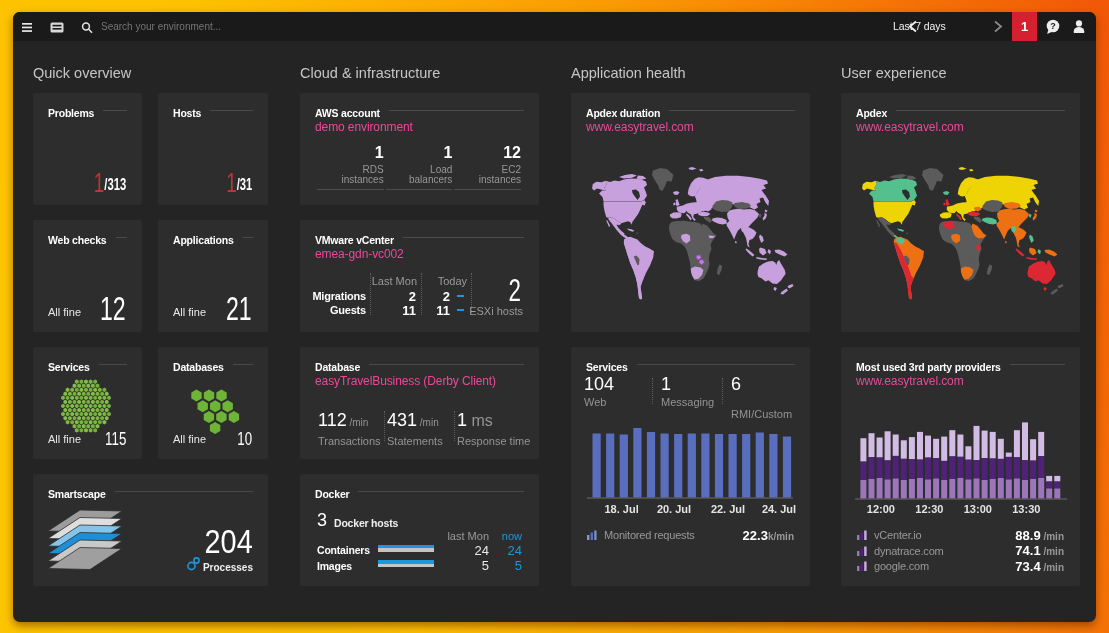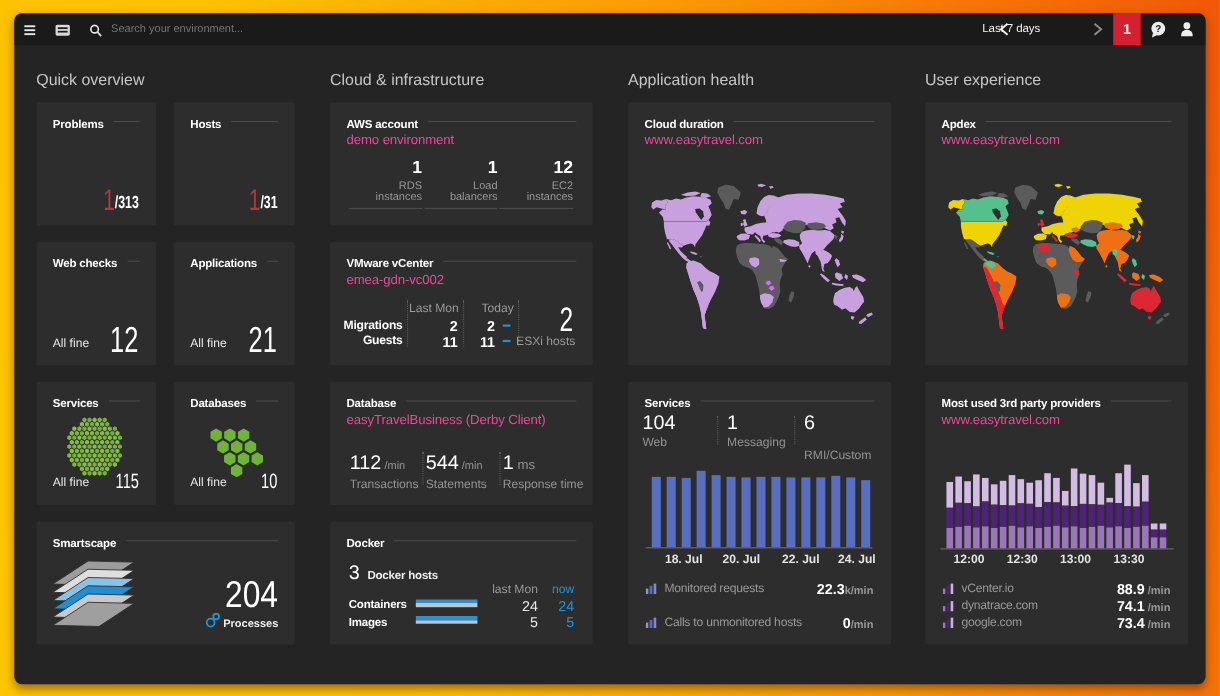--- a/index.html
+++ b/index.html
@@ -291,22 +291,22 @@
     <div style="position:absolute;left:180px;top:53px;width:41px;text-align:right;font-size:31px;color:#fff;transform:scaleX(.72);transform-origin:100% 50%">2</div>
     <div style="position:absolute;left:153px;top:85px;width:70px;text-align:right;font-size:11px;color:#9a9a9a">ESXi hosts</div>
   </div>
 <div class="tile" style="left:300px;top:347px;width:239px;height:112px">
     <div class="thead">
       <b>Database</b>
       <div class="rule"></div>
     </div>
     <div class="sub">easyTravelBusiness (Derby Client)</div>
     <div style="position:absolute;left:18px;top:63px"><span style="font-size:18px;color:#fff">112</span><span style="font-size:10px;color:#949494"> /min</span><div style="font-size:11px;color:#949494;margin-top:4px">Transactions</div></div>
-    <div style="position:absolute;left:87px;top:63px"><span style="font-size:18px;color:#fff">544</span><span style="font-size:10px;color:#949494"> /min</span><div style="font-size:11px;color:#949494;margin-top:4px">Statements</div></div>
-    <div style="position:absolute;left:157px;top:63px"><span style="font-size:18px;color:#fff">1</span><span style="font-size:12px;color:#949494"> ms</span><div style="font-size:11px;color:#949494;margin-top:4px">Response time</div></div>
+    <div style="position:absolute;left:87px;top:63px"><span style="font-size:18px;color:#fff">431</span><span style="font-size:10px;color:#949494"> /min</span><div style="font-size:11px;color:#949494;margin-top:4px">Statements</div></div>
+    <div style="position:absolute;left:157px;top:63px"><span style="font-size:18px;color:#fff">1</span><span style="font-size:16px;color:#949494"> ms</span><div style="font-size:11px;color:#949494;margin-top:4px">Response time</div></div>
     <div class="dot-sep" style="left:84px;top:64px;height:30px"></div>
     <div class="dot-sep" style="left:154px;top:64px;height:30px"></div>
   </div>
 <div class="tile" style="left:300px;top:474px;width:239px;height:112px">
     <div class="thead">
       <b>Docker</b>
       <div class="rule"></div>
     </div>
     <div style="position:absolute;left:17px;top:36px;font-size:18px;color:#fff">3</div>
     <div style="position:absolute;left:34px;top:43px;font-size:10.5px;font-weight:bold;color:#f0f0f0;letter-spacing:-.2px">Docker hosts</div>
@@ -322,21 +322,21 @@
       <div style="height:3.5px;background:#1e96dc"></div>
       <div style="height:3.5px;background:#c4c4c4"></div>
     </div>
     <div style="position:absolute;left:139px;top:68.5px;width:50px;text-align:right;font-size:13px;color:#e8e8e8">24</div>
     <div style="position:absolute;left:192px;top:68.5px;width:30px;text-align:right;font-size:13px;color:#1e96dc">24</div>
     <div style="position:absolute;left:139px;top:84px;width:50px;text-align:right;font-size:13px;color:#e8e8e8">5</div>
     <div style="position:absolute;left:192px;top:84px;width:30px;text-align:right;font-size:13px;color:#1e96dc">5</div>
   </div>
 <div class="tile" style="left:571px;top:93px;width:239px;height:239px">
     <div class="thead">
-      <b>Cloud duration</b>
+      <b>Apdex duration</b>
       <div class="rule"></div>
     </div>
     <div class="sub">www.easytravel.com</div>
   </div>
 <svg style="position:absolute;left:580px;top:160px" width="240" height="165" viewBox="0 0 240 165">
     <polygon points="73,10.5 80,8 87,9 93.5,15 91.5,21.5 87,21 85,26 82.5,31 79.5,29.5 78,25 75,20.5 72,15" fill="#5b5b5b"></polygon>
     <polygon points="93,32 97,31 99.5,32.6 97.5,34.9 94,34.6" fill="#c7a0dd"></polygon>
     <polygon points="12.1,28.4 12.8,24 16.5,21.8 21.5,22.3 25.5,20.8 27,24 24.5,27.5 25.5,30.5 21,29.5 17,28.5 14,30.5" fill="#c7a0dd"></polygon>
     <polygon points="25.5,20.8 30,22 34.5,20.5 39,21.3 44,19.5 50,18.5 56,18.8 61.5,19.5 66,21.5 67,25 64,27.5 65.5,31 67,35.5 64.5,39.5 61.5,41.3 23.5,41.3 22.5,37 19,33.5 22,30.5 25.5,30.5 24.5,27.5 27,24" fill="#c7a0dd"></polygon>
     <polygon points="39,17 45,15 52,14 57,15.5 52,17.8 44,18.5" fill="#c7a0dd"></polygon>
@@ -441,29 +441,20 @@
     <div class="xlab" style="left:157px;top:156px">22. Jul</div>
     <div class="xlab" style="left:208px;top:156px">24. Jul</div>
     <div class="leg" style="top:181.0px">
       <svg width="11" height="10" viewBox="0 0 11 10" style="margin-right:6px;flex:none">
         <rect x="0" y="5" width="2.4" height="5" fill="#8a97c9"></rect>
         <rect x="3.6" y="2.5" width="2.4" height="7.5" fill="#5a6db8"></rect>
         <rect x="7.2" y="0.5" width="2.4" height="9.5" fill="#7a8cc9"></rect>
       </svg>
       <div class="lab">Monitored requests</div>
       <div class="val">22.3<span class="un">k/min</span></div>
-    </div>
-    <div class="leg" style="top:212.0px">
-      <svg width="11" height="10" viewBox="0 0 11 10" style="margin-right:6px;flex:none">
-        <rect x="0" y="5" width="2.4" height="5" fill="#8a97c9"></rect>
-        <rect x="3.6" y="2.5" width="2.4" height="7.5" fill="#5a6db8"></rect>
-        <rect x="7.2" y="0.5" width="2.4" height="9.5" fill="#7a8cc9"></rect>
-      </svg>
-      <div class="lab">Calls to unmonitored hosts</div>
-      <div class="val">0<span class="un">/min</span></div>
     </div>
   </div>
 <div class="tile" style="left:841px;top:93px;width:239px;height:239px">
     <div class="thead">
       <b>Apdex</b>
       <div class="rule"></div>
     </div>
     <div class="sub">www.easytravel.com</div>
   </div>
 <svg style="position:absolute;left:850px;top:160px" width="240" height="165" viewBox="0 0 240 165">

